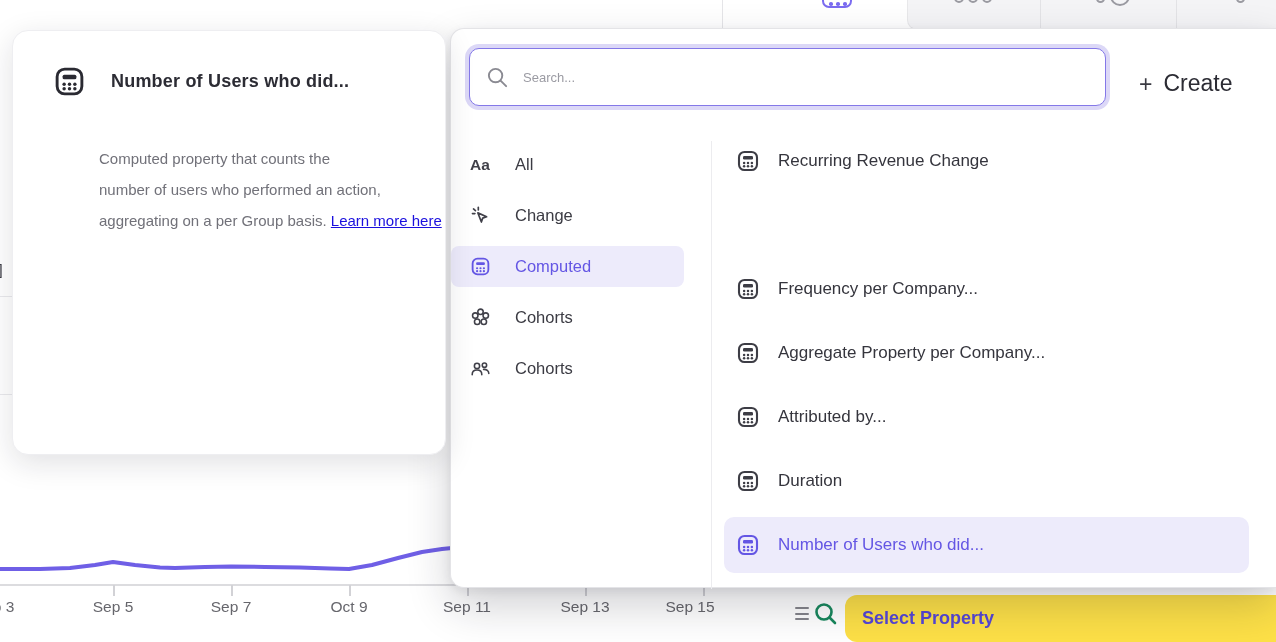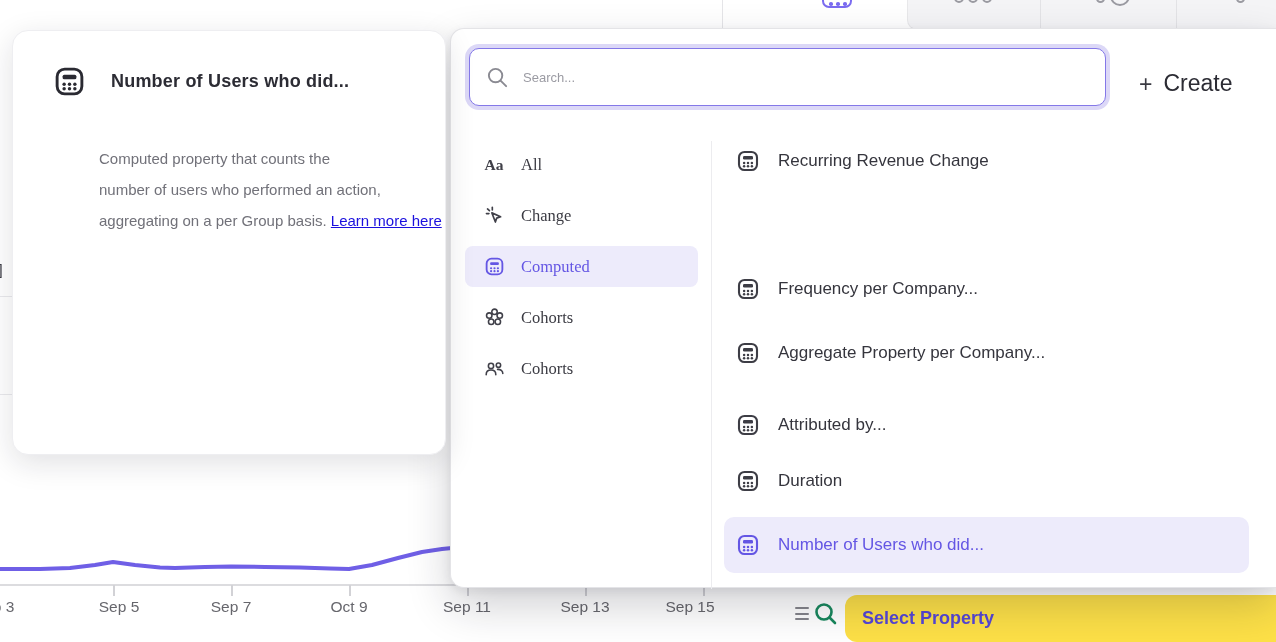--- a/index.html
+++ b/index.html
@@ -42,22 +42,22 @@
   .search-box { position:absolute; left:18px; top:19px; width:637px; height:58px; background:#fff;
     border:1.6px solid #8478e8; border-radius:10px; box-shadow:0 0 0 4px #dcd8f7;
     display:flex; align-items:center; padding-left:16px; gap:14px; }
   .search-box input { border:none; outline:none; flex:1; font-size:13px; color:#33333b;
     font-family:"Liberation Sans", sans-serif; background:transparent; }
   .search-box input::placeholder { color:#9b9ba3; }
   .create-btn { position:absolute; left:688px; top:41px; display:flex; align-items:center; gap:11px;
     color:#2c2c34; cursor:pointer; }
   .create-plus { font-size:23px; font-weight:400; line-height:22px; color:#3a3a42; }
   .create-label { font-size:23px; font-weight:500; }
-  .cat-item { position:absolute; left:14px; width:233px; height:41px; display:flex; align-items:center;
-    gap:16px; padding-left:18px; border-radius:8px; color:#3b3b43; font-size:16.5px; cursor:pointer;font-family:Liberation Serif, serif; }
+  .cat-item { position:absolute; left:0; width:233px; height:41px; display:flex; align-items:center;
+    gap:24px; padding-left:18px; border-radius:8px; color:#3b3b43; font-size:16.5px; cursor:pointer; }
   .cat-item .ci { width:22px; display:flex; justify-content:center; color:#404049; }
   .cat-item.selected { background:#edebfb; color:#6456e4; }
   .cat-item.selected .ci { color:#6456e4; }
   .cat-aa { font-size:15.5px; font-weight:600; color:#404049; }
   .v-divider { position:absolute; left:260px; top:112px; width:1px; height:448px; background:#ececef; }
   .prop-row { position:absolute; left:273px; width:525px; height:56px; display:flex; align-items:center;
     gap:18px; padding-left:12px; border-radius:10px; color:#35353d; font-size:17px; cursor:pointer; }
   .prop-row .pi { color:#3d3d45; display:flex; }
   .prop-row.selected { background:#edebfb; color:#6456e4; }
   .prop-row.selected .pi { color:#6456e4; }
@@ -95,21 +95,21 @@
     <polyline points="0,31 40,31 70,30 95,27 113,24 135,27 160,29.5 175,30 205,29 231,28.5 265,29 300,29.5 330,30.5 349,31 372,27 398,20 422,14 442,11 462,9" fill="none" stroke="#6f5fe6" stroke-width="4" stroke-linecap="round" stroke-linejoin="round"></polyline>
   </svg>
   <div class="axis-line"></div>
   <div class="tick" style="left:113px"></div>
   <div class="tick" style="left:231px"></div>
   <div class="tick" style="left:349px"></div>
   <div class="tick" style="left:467px"></div>
   <div class="tick" style="left:585px"></div>
   <div class="tick" style="left:703px"></div>
   <span class="axis-label" style="left:-6px">Sep 3</span>
-  <span class="axis-label" style="left:119px">Sep 5</span>
+  <span class="axis-label" style="left:113px">Sep 5</span>
   <span class="axis-label" style="left:231px">Sep 7</span>
   <span class="axis-label" style="left:349px">Oct 9</span>
   <span class="axis-label" style="left:467px">Sep 11</span>
   <span class="axis-label" style="left:585px">Sep 13</span>
   <span class="axis-label" style="left:690px">Sep 15</span>
   <span class="bg-fragment">y]</span>
   <div class="bg-line" style="top:296px"></div>
   <div class="bg-line" style="top:394px"></div>
 
   <div class="drag-handle">
@@ -256,21 +256,21 @@
             <circle cx="8.1" cy="14" r="1.25" fill="currentColor"></circle>
             <circle cx="12" cy="14" r="1.25" fill="currentColor"></circle>
             <circle cx="15.9" cy="14" r="1.25" fill="currentColor"></circle>
             <circle cx="8.1" cy="17.3" r="1.25" fill="currentColor"></circle>
             <circle cx="12" cy="17.3" r="1.25" fill="currentColor"></circle>
             <circle cx="15.9" cy="17.3" r="1.25" fill="currentColor"></circle>
           </svg>
         </span>
       <span>Aggregate Property per Company...</span>
     </div>
-    <div class="prop-row" style="top:368px">
+    <div class="prop-row" style="top:360px">
       <span class="pi">
           <svg width="24" height="24" viewBox="0 0 24 24">
             <rect x="3" y="3" width="18" height="18" rx="5.5" fill="none" stroke="currentColor" stroke-width="2.1"></rect>
             <rect x="7" y="7" width="10" height="3.4" rx="1.2" fill="currentColor"></rect>
             <circle cx="8.1" cy="14" r="1.25" fill="currentColor"></circle>
             <circle cx="12" cy="14" r="1.25" fill="currentColor"></circle>
             <circle cx="15.9" cy="14" r="1.25" fill="currentColor"></circle>
             <circle cx="8.1" cy="17.3" r="1.25" fill="currentColor"></circle>
             <circle cx="12" cy="17.3" r="1.25" fill="currentColor"></circle>
             <circle cx="15.9" cy="17.3" r="1.25" fill="currentColor"></circle>

